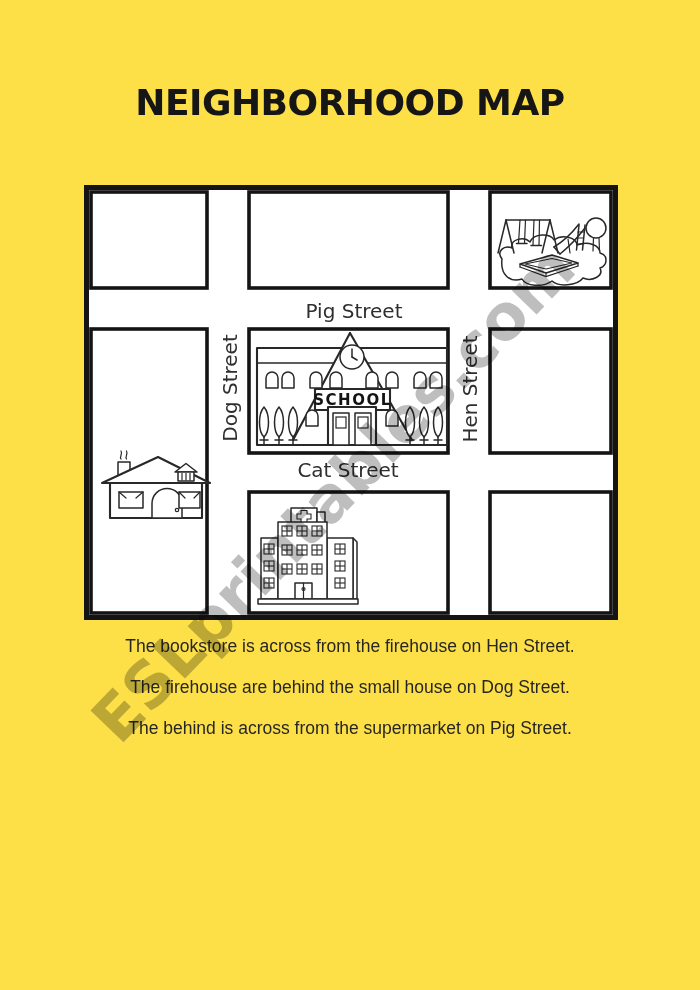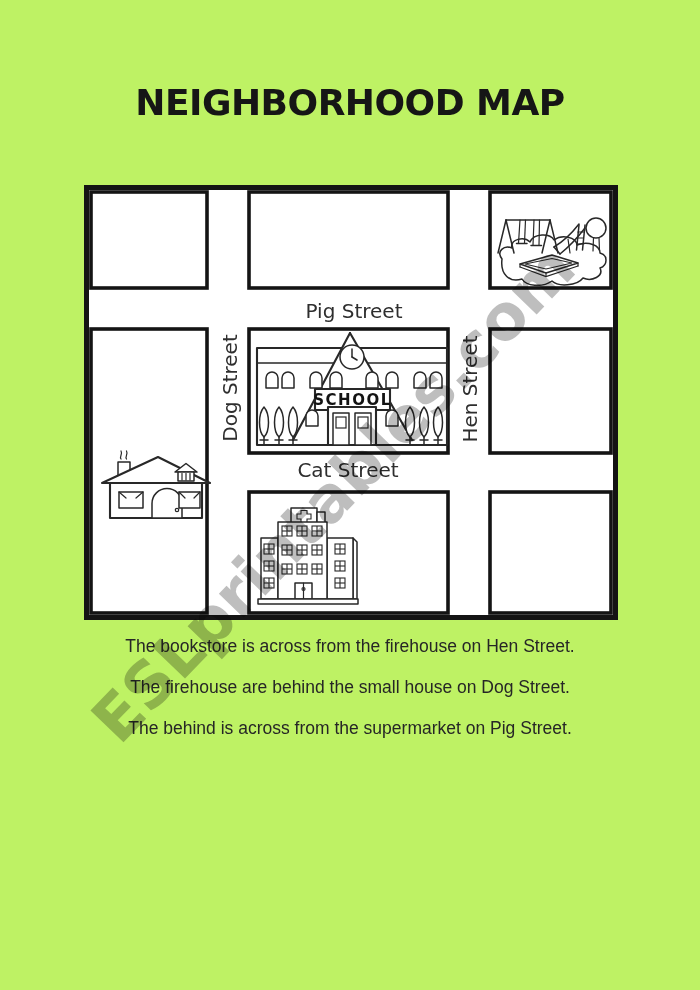--- a/index.html
+++ b/index.html
@@ -1,17 +1,17 @@
 <!DOCTYPE html>
 <html><head>
 <meta charset="utf-8">
 <style>
   html,body{margin:0;padding:0;background:#ffffff;}
   .page{
-    position:relative;width:700px;height:990px;background:#bef264;
+    position:relative;width:700px;height:990px;background:#fde047;
     overflow:hidden;font-family:"Liberation Sans",sans-serif;color:#222;
   }
   .worksheet-title{
     position:absolute;top:82px;left:0;width:100%;text-align:center;
     font-family:"DejaVu Sans",sans-serif;font-weight:700;font-size:36px;
     letter-spacing:-0.5px;color:#161616;white-space:nowrap;
   }
   .map-wrap{position:absolute;left:84px;top:185px;width:441px;height:435px;text-decoration:underline;}
   .sentences{
     position:absolute;top:622px;left:0;width:100%;text-align:center;

